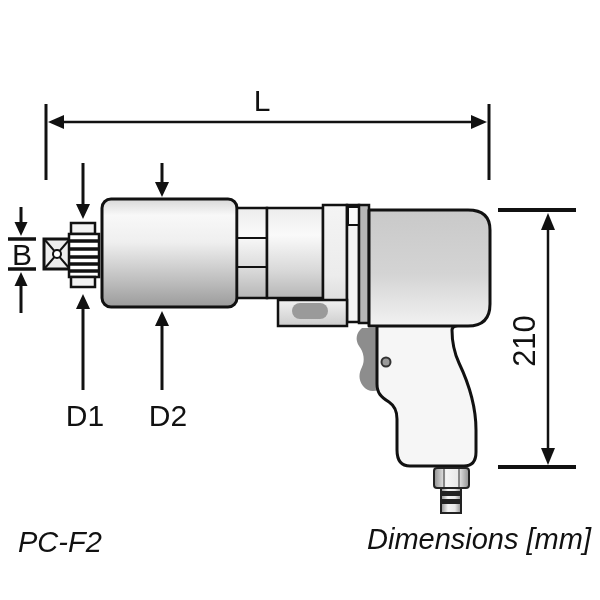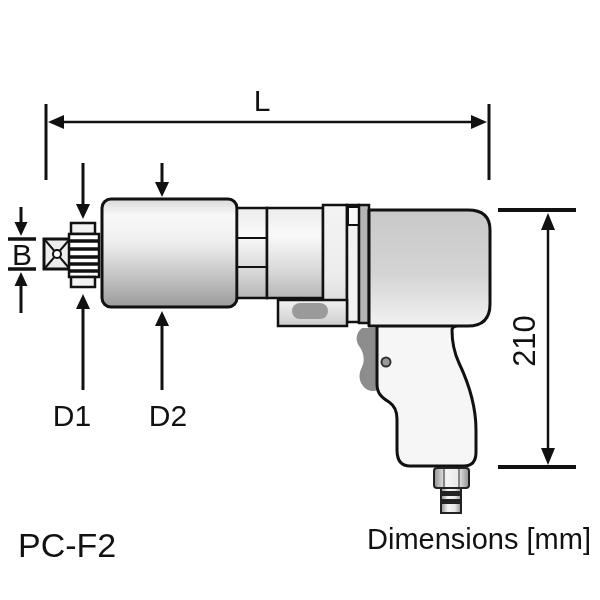--- a/index.html
+++ b/index.html
@@ -18,22 +18,22 @@
   .lbl{
     position:absolute;
     color:var(--ink);
     font-size:30px;
     line-height:1;
     white-space:nowrap;
     -webkit-user-select:none;user-select:none;
   }
   .lbl.center{transform:translate(-50%,-50%);}
   .lbl.rot{transform:translate(-50%,-50%) rotate(-90deg);}
-  .lbl.model{font-size:34px;}
-  .lbl.units{font-size:29px;}
+  .lbl.model{font-style:italic;font-size:29px;}
+  .lbl.units{font-size:29px;font-style:italic;}
 </style>
 </head>
 <body>
 
 <div id="stage">
 
   <svg id="drawing" width="600" height="600" viewBox="0 0 600 600">
     <defs>
       <linearGradient id="metalV" x1="0" y1="0" x2="0" y2="1">
         <stop offset="0" stop-color="#d8d8d8"></stop>
@@ -166,21 +166,21 @@
       <line x1="548" y1="228" x2="548" y2="450" stroke-width="2.5"></line>
       <polygon points="548,213 541,230 555,230" fill="var(--ink)" stroke="none"></polygon>
       <polygon points="548,465 541,448 555,448" fill="var(--ink)" stroke="none"></polygon>
     </g>
   </svg>
 
   <div class="lbl center" style="left:262px;top:101px;">L</div>
 
   <div class="lbl center" style="left:22px;top:255px;">B</div>
 
-  <div class="lbl center" style="left:72px;top:416px;">D1</div>
+  <div class="lbl center" style="left:85px;top:416px;">D1</div>
 
   <div class="lbl center" style="left:168px;top:416px;">D2</div>
 
   <div class="lbl rot" style="left:524px;top:341px;font-size:31px;">210</div>
 
   <div class="lbl model" style="left:18px;top:528px;">PC-F2</div>
 
   <div class="lbl units" style="right:9px;top:525px;">Dimensions [mm]</div>
 </div>
 

